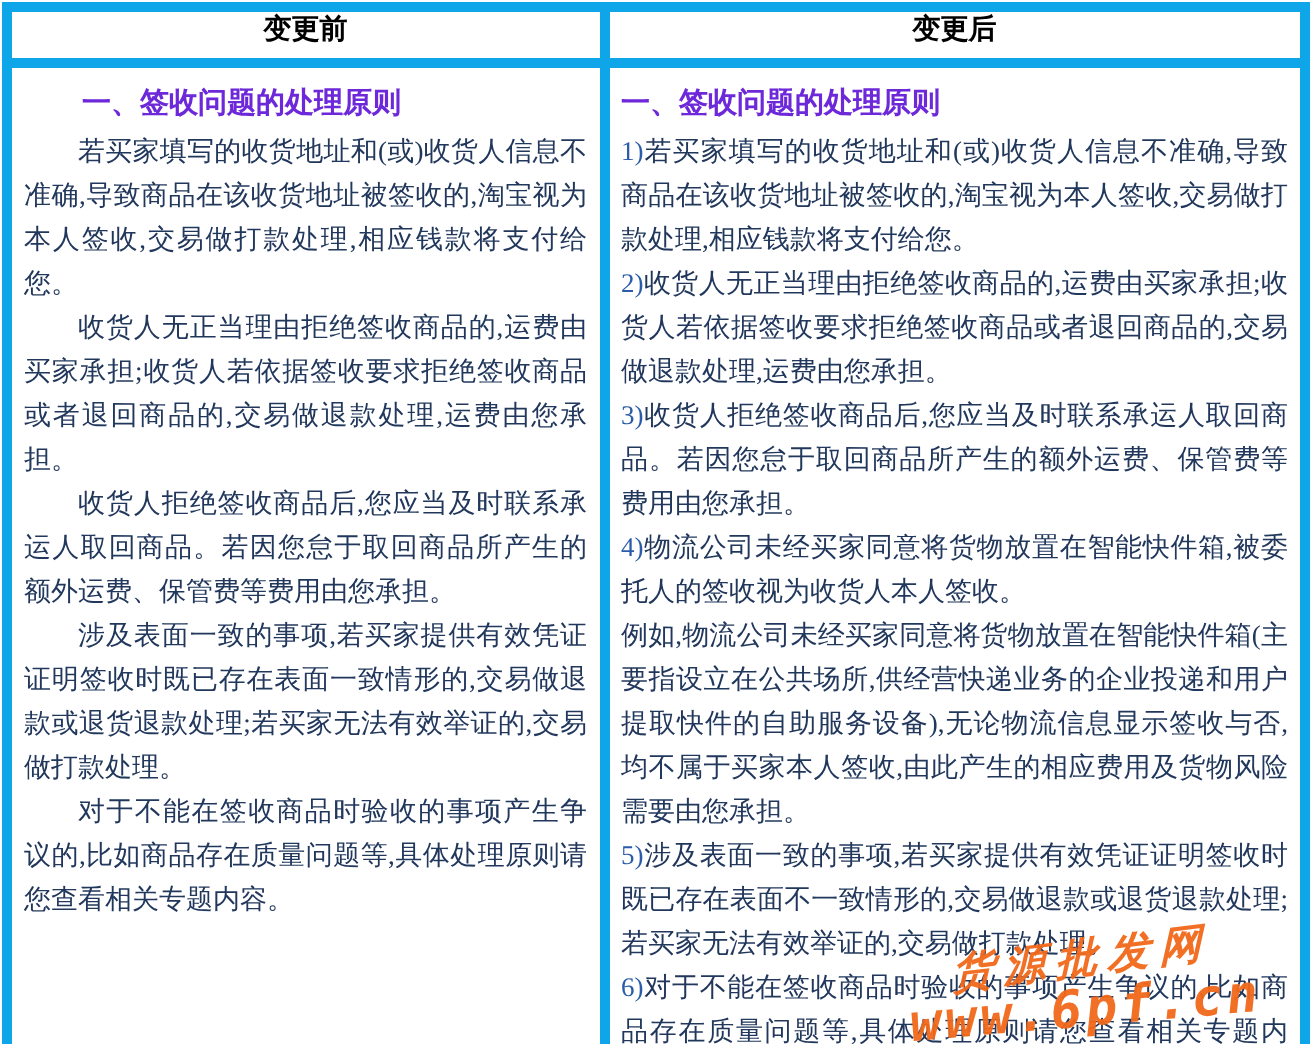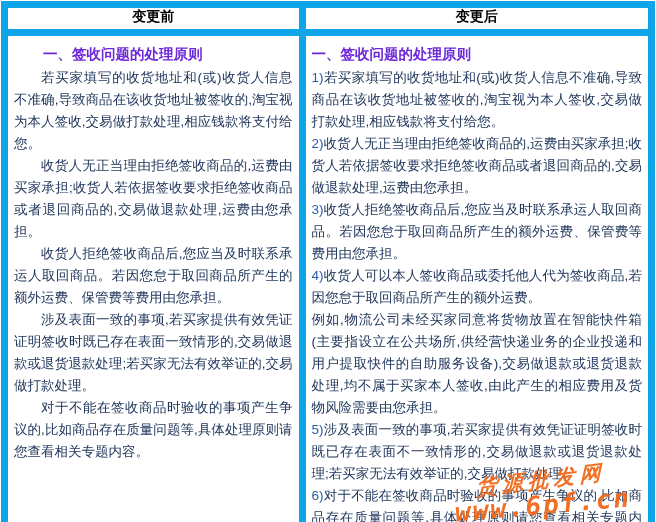--- a/index.html
+++ b/index.html
@@ -16,22 +16,23 @@
     overflow: hidden;
   }
   table.cmp {
     width: 654px;
     height: 520px;
     margin: 1px;
     border-collapse: collapse;
     table-layout: fixed;
   }
   table.cmp th, table.cmp td {
-    border: 7px solid #0ea5e9;
+    border: 5px solid #0ea5e9;
     vertical-align: top;
+    font-family: Liberation Serif, serif;
   }
   table.cmp { border: 1px solid #4a4a4a; }
   th.hdr {
     height: 28px;
     font-size: 14px;
     font-weight: bold;
     color: #000000;
     text-align: center;
     vertical-align: middle;
     background: #ffffff;
@@ -115,22 +116,22 @@
           <p class="para">收货人无正当理由拒绝签收商品的,运费由买家承担;收货人若依据签收要求拒绝签收商品或者退回商品的,交易做退款处理,运费由您承担。</p>
           <p class="para">收货人拒绝签收商品后,您应当及时联系承运人取回商品。若因您怠于取回商品所产生的额外运费、保管费等费用由您承担。</p>
           <p class="para">涉及表面一致的事项,若买家提供有效凭证证明签收时既已存在表面一致情形的,交易做退款或退货退款处理;若买家无法有效举证的,交易做打款处理。</p>
           <p class="para">对于不能在签收商品时验收的事项产生争议的,比如商品存在质量问题等,具体处理原则请您查看相关专题内容。</p>
         </td>
         <td class="cell">
           <div class="sec-heading">一、签收问题的处理原则</div>
           <p class="item"><span class="marker">1)</span><span>若买家填写的收货地址和(或)收货人信息不准确,导致商品在该收货地址被签收的,淘宝视为本人签收,交易做打款处理,相应钱款将支付给您。</span></p>
           <p class="item"><span class="marker">2)</span><span>收货人无正当理由拒绝签收商品的,运费由买家承担;收货人若依据签收要求拒绝签收商品或者退回商品的,交易做退款处理,运费由您承担。</span></p>
           <p class="item"><span class="marker">3)</span><span>收货人拒绝签收商品后,您应当及时联系承运人取回商品。若因您怠于取回商品所产生的额外运费、保管费等费用由您承担。</span></p>
-          <p class="item"><span class="marker">4)</span><span>收货人可以本人签收商品或委托他人代为签收商品,若因您怠于取回商品所产生的额外运费。</span></p>
-          <p class="item"><span class="marker"></span><span>例如,物流公司未经买家同意将货物放置在智能快件箱(主要指设立在公共场所,供经营快递业务的企业投递和用户提取快件的自助服务设备),交易做退款或退货退款处理,均不属于买家本人签收,由此产生的相应费用及货物风险需要由您承担。</span></p>
+          <p class="item"><span class="marker">4)</span><span>物流公司未经买家同意将货物放置在智能快件箱,被委托人的签收视为收货人本人签收。</span></p>
+          <p class="item"><span class="marker"></span><span>例如,物流公司未经买家同意将货物放置在智能快件箱(主要指设立在公共场所,供经营快递业务的企业投递和用户提取快件的自助服务设备),无论物流信息显示签收与否,均不属于买家本人签收,由此产生的相应费用及货物风险需要由您承担。</span></p>
           <p class="item"><span class="marker">5)</span><span>涉及表面一致的事项,若买家提供有效凭证证明签收时既已存在表面不一致情形的,交易做退款或退货退款处理;若买家无法有效举证的,交易做打款处理。</span></p>
           <p class="item"><span class="marker">6)</span><span>对于不能在签收商品时验收的事项产生争议的,比如商品存在质量问题等,具体处理原则请您查看相关专题内容。</span></p>
         </td>
       </tr>
     </tbody>
   </table>
 
   <div class="watermark">
     <span class="wm-name">货源批发网</span>
     <span class="wm-url">www.6pf.cn</span>

